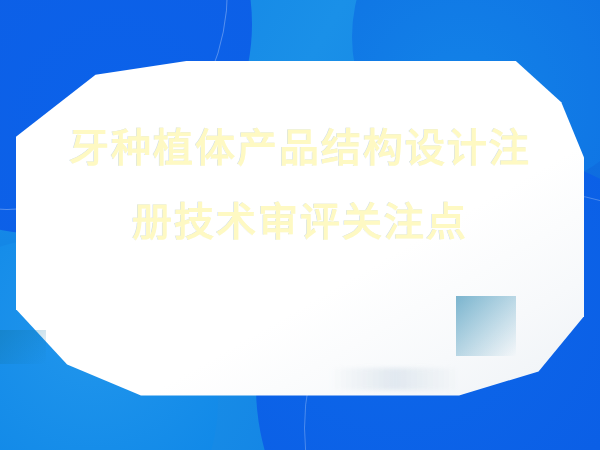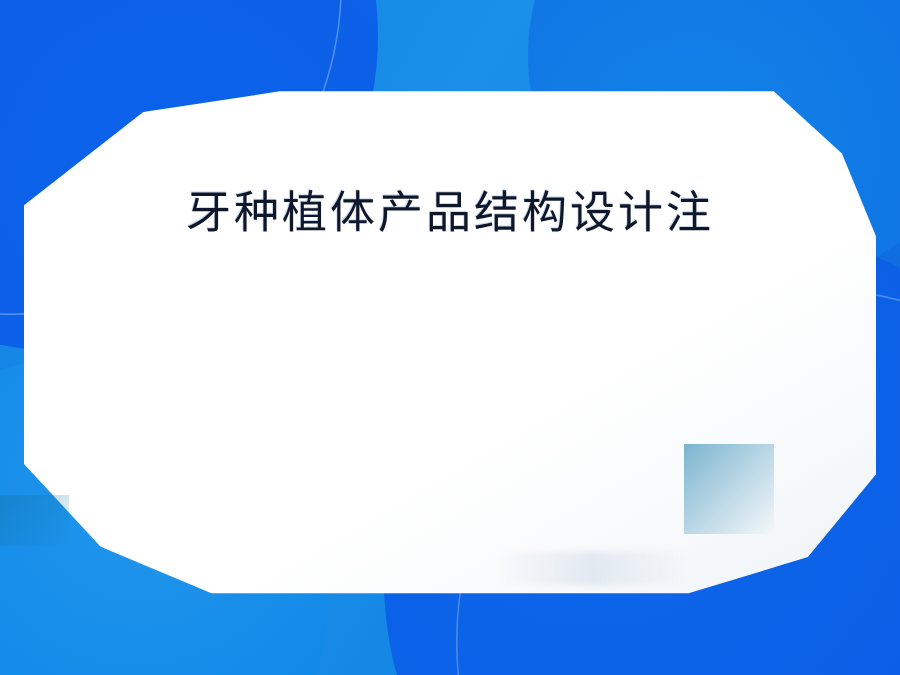--- a/index.html
+++ b/index.html
@@ -170,25 +170,25 @@
   .title-block {
     position: absolute;
     left: 16px;
     top: 128px;
     width: 568px;
     text-align: center;
     pointer-events: none;
   }
   .title-line {
     font-family: "DejaVu Sans", "Liberation Sans", sans-serif;
-    font-weight: normal;
-    font-size: 30px;
+    font-weight: bold;
+    font-size: 40px;
     line-height: 1.0;
     letter-spacing: 2px;
-    color: #0f172a;
+    color: #fef9c3;
     white-space: nowrap;
     text-shadow:
       0.5px 0.5px 0 rgba(255,255,255,0.9),
       -0.5px -0.5px 0 rgba(31,99,189,0.25);
   }
   .title-line.line-1 {
     margin-bottom: 34px;
   }
 </style>
 </head>
@@ -212,15 +212,16 @@
 
   <div class="card"></div>
 
   <div class="wedge-teal"></div>
   <div class="wedge-teal-2"></div>
 
   <div class="card-watermark"></div>
 
   <div class="title-block">
     <div class="title-line line-1">牙种植体产品结构设计注</div>
+    <div class="title-line line-2">册技术审评关注点</div>
   </div>
 
 </div>
 
 </body></html>

